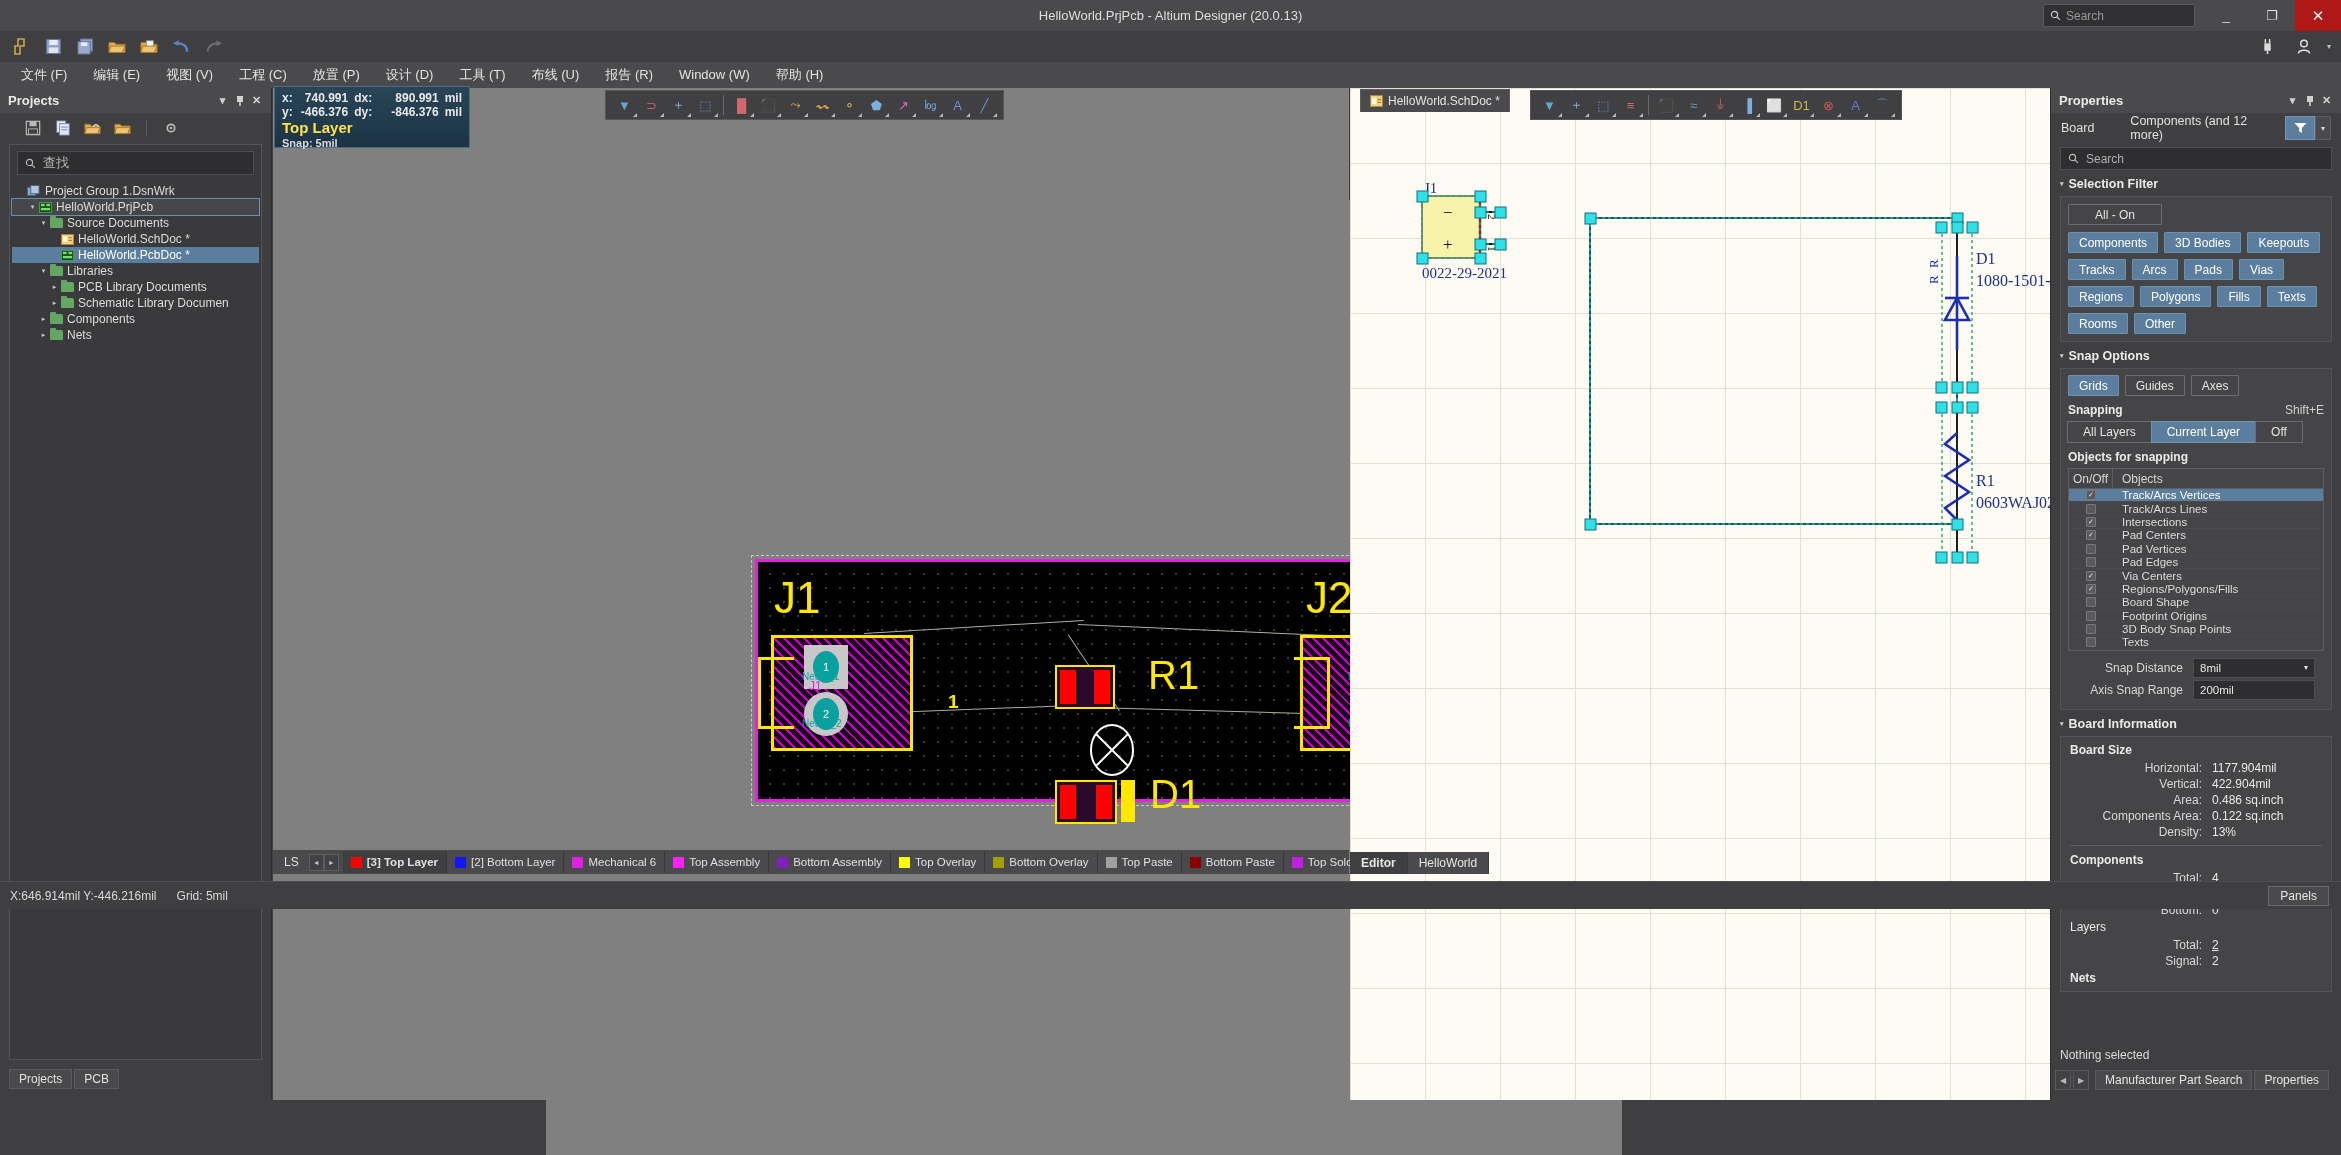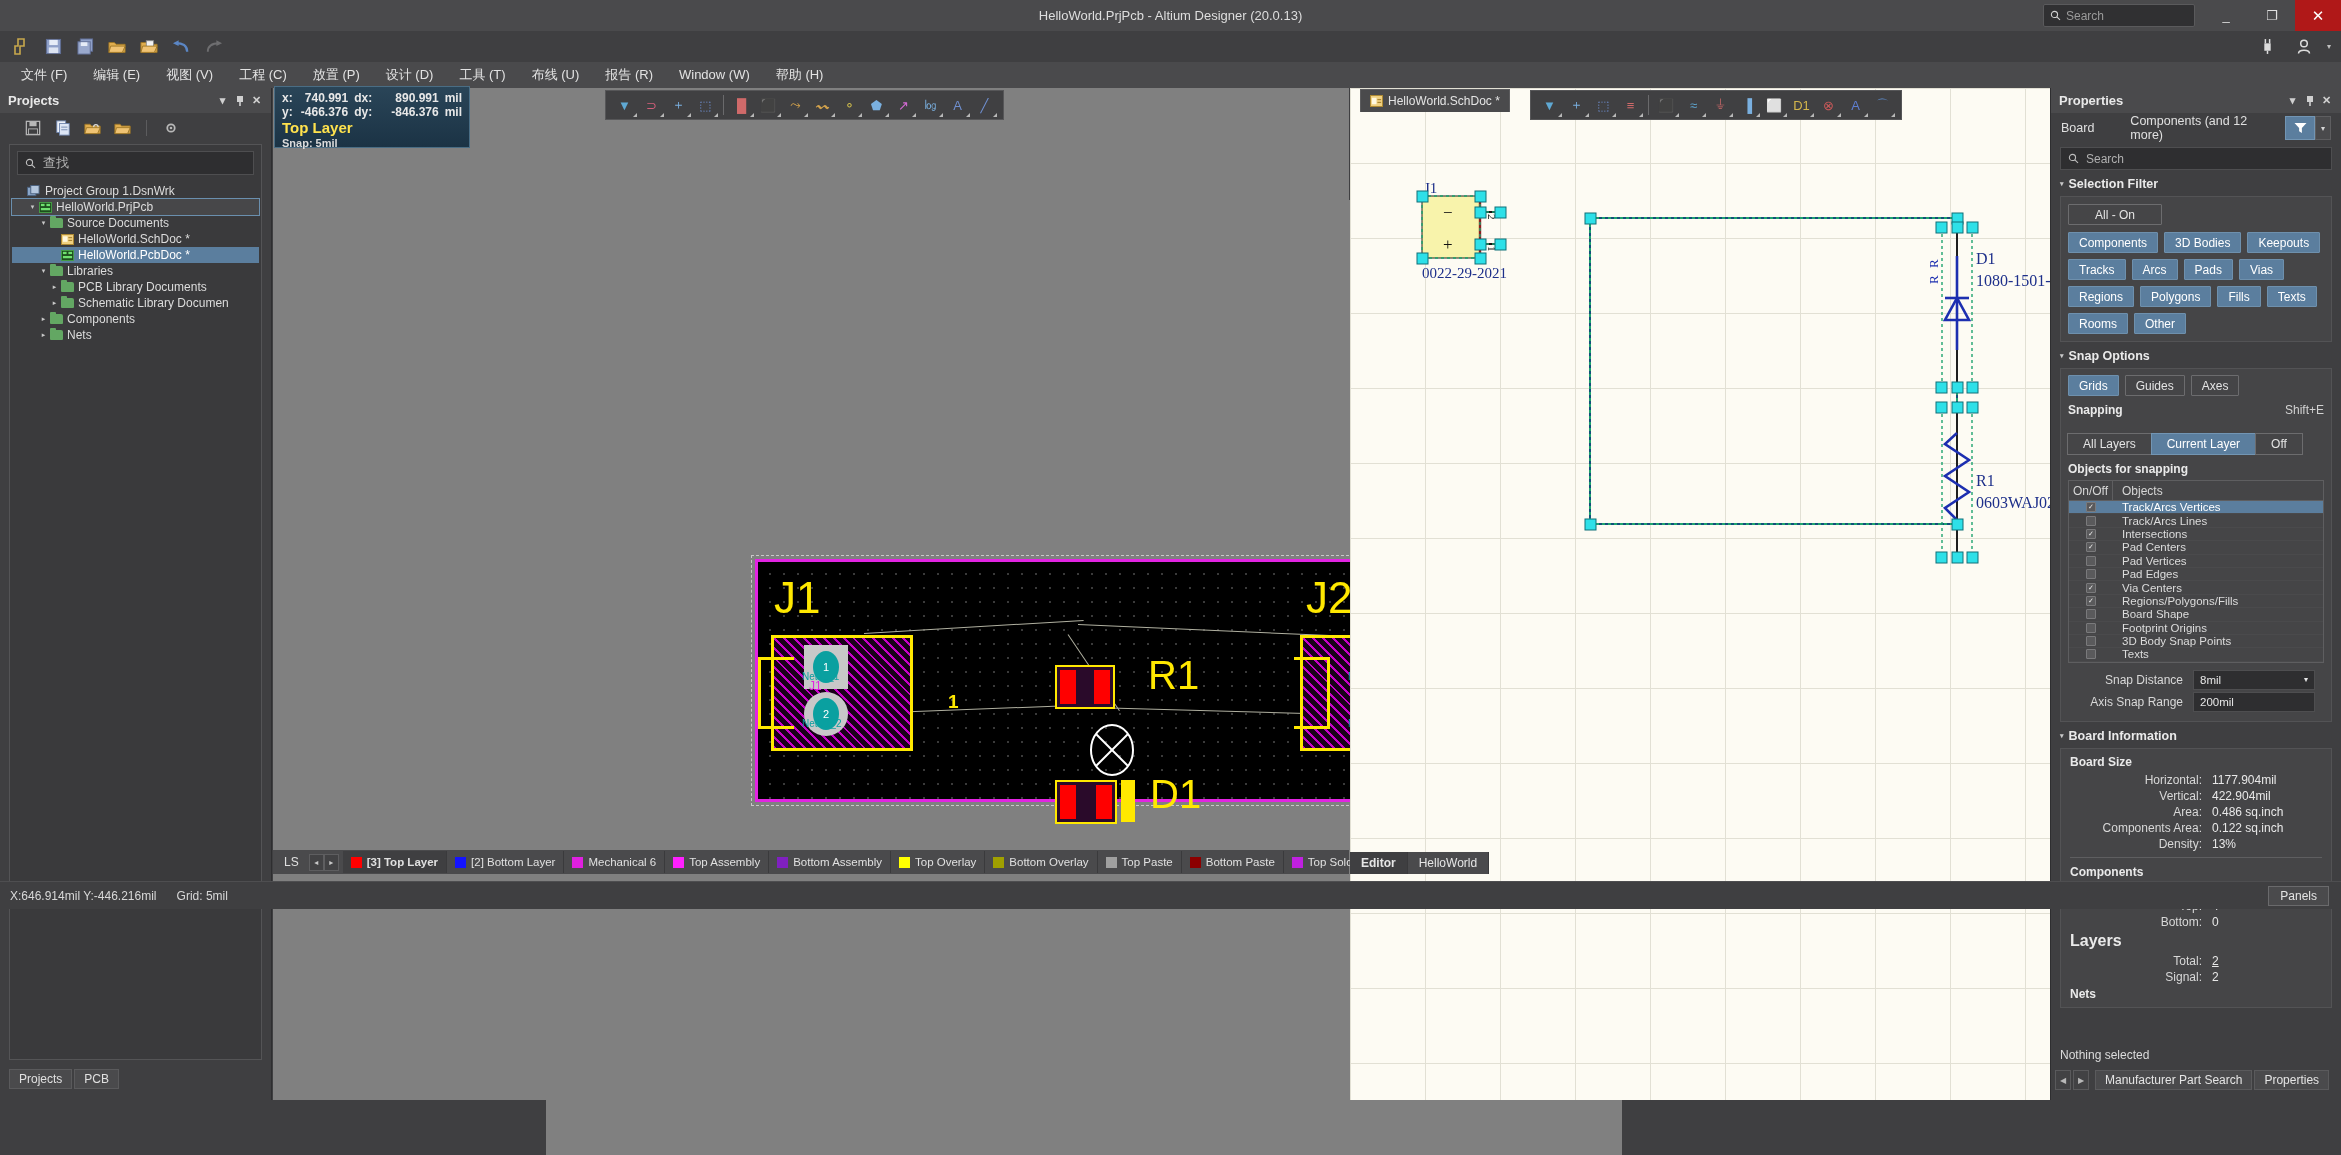--- a/index.html
+++ b/index.html
@@ -222,21 +222,21 @@
   .pp-search .ph { font-size: 12px; color: #b0b0b0; }
   .sect-hd { display: flex; align-items: center; gap: 5px; padding: 7px 0 5px 9px;
     font-size: 12.5px; font-weight: bold; color: #eaeaea; }
   .sect-hd .tri { font-size: 7px; color: #c8c8c8; }
   .sect-box { margin: 0 9px; background: #454547; border: 1px solid #535355; padding: 7px; }
   .chipwrap { display: flex; flex-wrap: wrap; gap: 6px; }
   .chip { height: 21px; padding: 0 10px; background: #5b7e9e; border: 1px solid #6e90ad;
     font-size: 12px; color: #fff; display: flex; align-items: center; border-radius: 1px; }
   .chip.plain { background: #454547; border: 1px solid #6c6c6e; color: #e4e4e4; }
   .chip.wide { padding: 0 26px; }
-  .seg { display: flex; margin-top: 12px; }
+  .seg { display: flex; }
   .seg div { height: 22px; padding: 0 15px; display: flex; align-items: center; justify-content: center;
     font-size: 12px; background: #454547; border: 1px solid #6c6c6e; color: #e4e4e4; margin-left: -1px; }
   .seg div.on { background: #5b7e9e; border-color: #7295b3; color: #fff; }
   .sub-hd { font-size: 12px; font-weight: bold; color: #eaeaea; padding: 7px 0 4px 0; display: flex; }
   .sub-hd .sk { margin-left: auto; font-weight: normal; color: #d2d2d2; }
   .objtable { border: 1px solid #5e5e60; }
   .objhdr { display: flex; height: 20px; align-items: center; font-size: 12px; color: #d6d6d6;
     border-bottom: 1px solid #5e5e60; }
   .objhdr .c1 { width: 44px; text-align: center; border-right: 1px solid #5e5e60; line-height: 20px; }
   .objhdr .c2 { padding-left: 9px; }
@@ -1080,21 +1080,21 @@
           </div>
           <div class="kvrow" style="height: 16px;">
             <span class="bi-k">Top:</span>
             <span class="bi-v">4</span>
           </div>
           <div class="kvrow" style="height: 16px;">
             <span class="bi-k">Bottom:</span>
             <span class="bi-v">0</span>
           </div>
         </div>
-      <div style="font-size:16px;font-weight:bold;color:#eaeaea;padding:2px 0 3px 9px">Layers</div>
+      <div style="font-size:12px;font-weight:normal;color:#eaeaea;padding:2px 0 3px 9px">Layers</div>
       <div id="bi-layers">
           <div class="kvrow" style="height: 16px;">
             <span class="bi-k">Total:</span>
             <span class="bi-v link">2</span>
           </div>
           <div class="kvrow" style="height: 16px;">
             <span class="bi-k">Signal:</span>
             <span class="bi-v">2</span>
           </div>
         </div>

